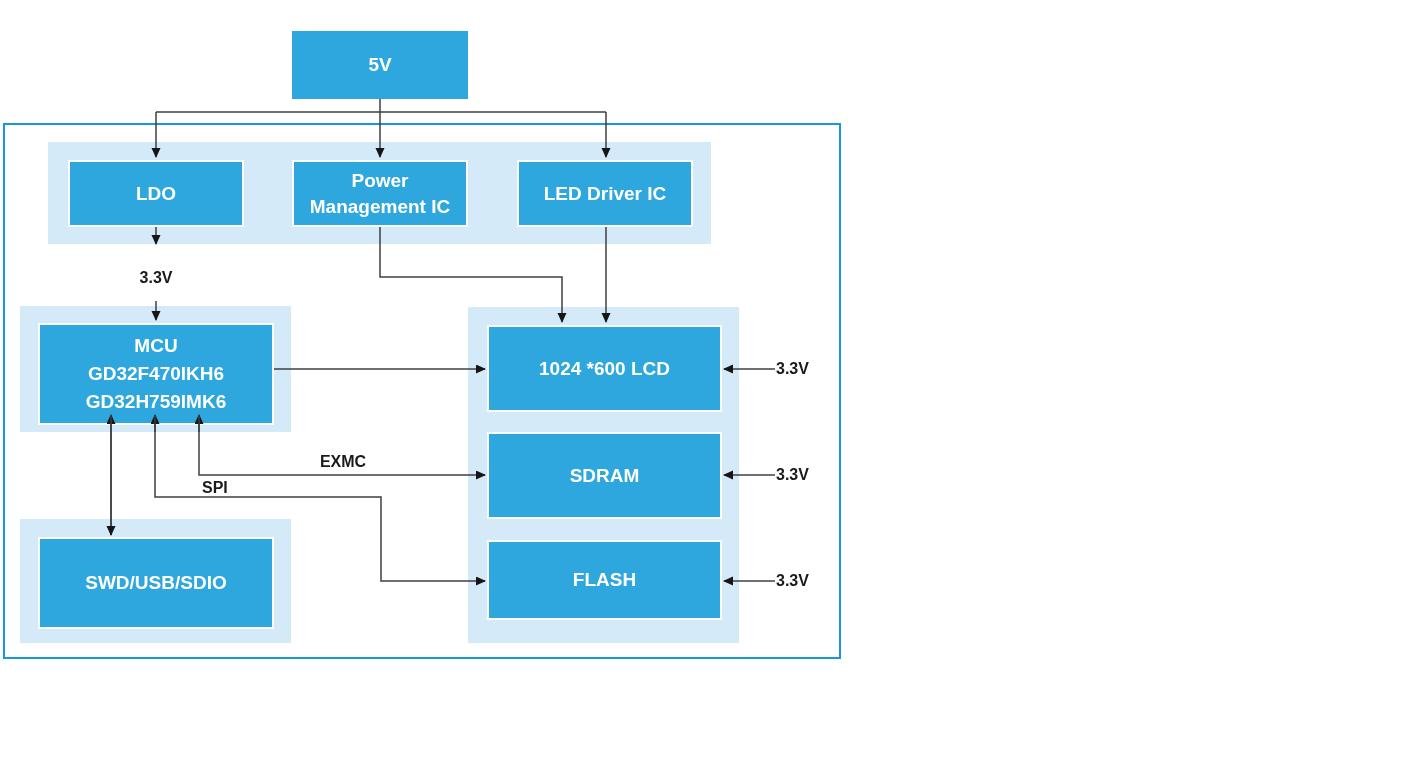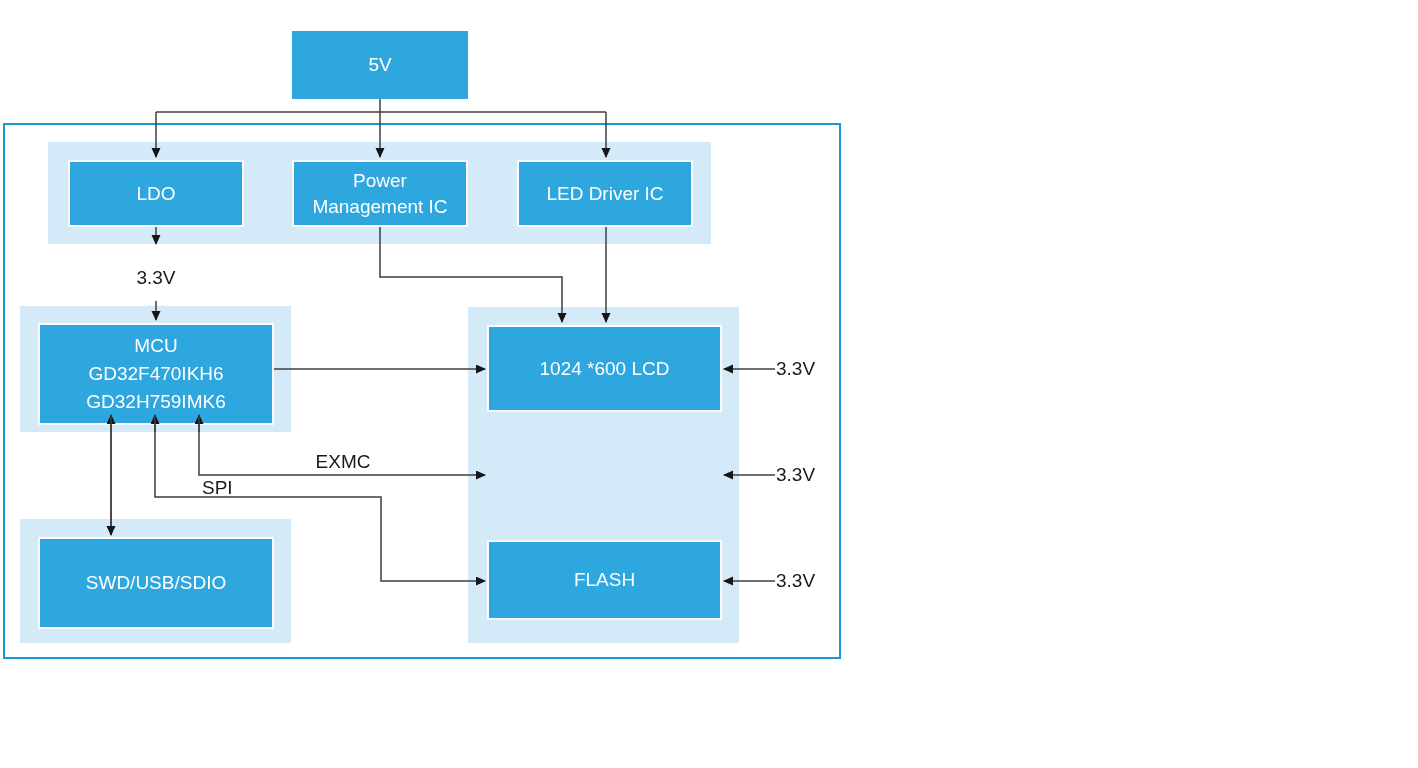--- a/index.html
+++ b/index.html
@@ -8,20 +8,21 @@
     --border-blue:#1A97D5;
     --wire:#3F3F3F;
     --arrow:#161616;
     --box-text:#FFFFFF;
     --label-text:#1A1A1A;
   }
   html,body{margin:0;padding:0;background:#fff;}
   .canvas{
     position:relative;width:1418px;height:768px;background:#fff;overflow:hidden;
     font-family:"Liberation Sans",sans-serif;
+    font-weight:bold;
   }
   .outer{
     position:absolute;left:3px;top:123px;width:838px;height:536px;
     border:2px solid var(--border-blue);box-sizing:border-box;background:transparent;
   }
   .band{position:absolute;background:var(--band-blue);}
   #band-power{left:48px;top:142px;width:663px;height:102px;}
   #band-mcu{left:20px;top:306px;width:271px;height:126px;}
   #band-debug{left:20px;top:519px;width:271px;height:124px;}
   #band-periph{left:468px;top:307px;width:271px;height:336px;}
@@ -34,21 +35,21 @@
   #node-5v{left:292px;top:31px;width:176px;height:68px;}
   #node-ldo{left:68px;top:160px;width:176px;height:67px;}
   #node-pmic{left:292px;top:160px;width:176px;height:67px;padding:15px 14px;}
   #node-led{left:517px;top:160px;width:176px;height:67px;}
   #node-mcu{left:38px;top:323px;width:236px;height:102px;line-height:28px;}
   #node-swd{left:38px;top:537px;width:236px;height:92px;}
   #node-lcd{left:487px;top:325px;width:235px;height:87px;}
   #node-sdram{left:487px;top:432px;width:235px;height:87px;}
   #node-flash{left:487px;top:540px;width:235px;height:80px;}
   .lbl{
-    position:absolute;color:var(--label-text);font-size:19px;line-height:22px;
+    position:absolute;color:var(--label-text);font-size:16px;line-height:22px;
     white-space:nowrap;
   }
   #lbl-ldo-out{left:130px;top:267px;width:52px;text-align:center;}
   #lbl-exmc{left:303px;top:451px;width:80px;text-align:center;}
   #lbl-spi{left:202px;top:477px;width:44px;text-align:left;}
   #lbl-lcd-pwr{left:776px;top:358px;}
   #lbl-sdram-pwr{left:776px;top:464px;}
   #lbl-flash-pwr{left:776px;top:570px;}
   .wires{position:absolute;left:0;top:0;width:1418px;height:768px;pointer-events:none;}
   .wires path{stroke:var(--wire);stroke-width:1.5;fill:none;}
@@ -89,20 +90,23 @@
   </div>
 
   <div class="node inset" id="node-swd">
     <span>SWD/USB/SDIO</span>
   </div>
 
   <div class="node inset" id="node-lcd">
     <span>1024 *600 LCD</span>
   </div>
 
+  <div class="node inset" id="node-sdram">
+    <span>SDRAM</span>
+  </div>
 
   <div class="node inset" id="node-flash">
     <span>FLASH</span>
   </div>
 
   <div class="lbl" id="lbl-ldo-out">3.3V</div>
   <div class="lbl" id="lbl-exmc">EXMC</div>
   <div class="lbl" id="lbl-spi">SPI</div>
   <div class="lbl" id="lbl-lcd-pwr">3.3V</div>
   <div class="lbl" id="lbl-sdram-pwr">3.3V</div>

